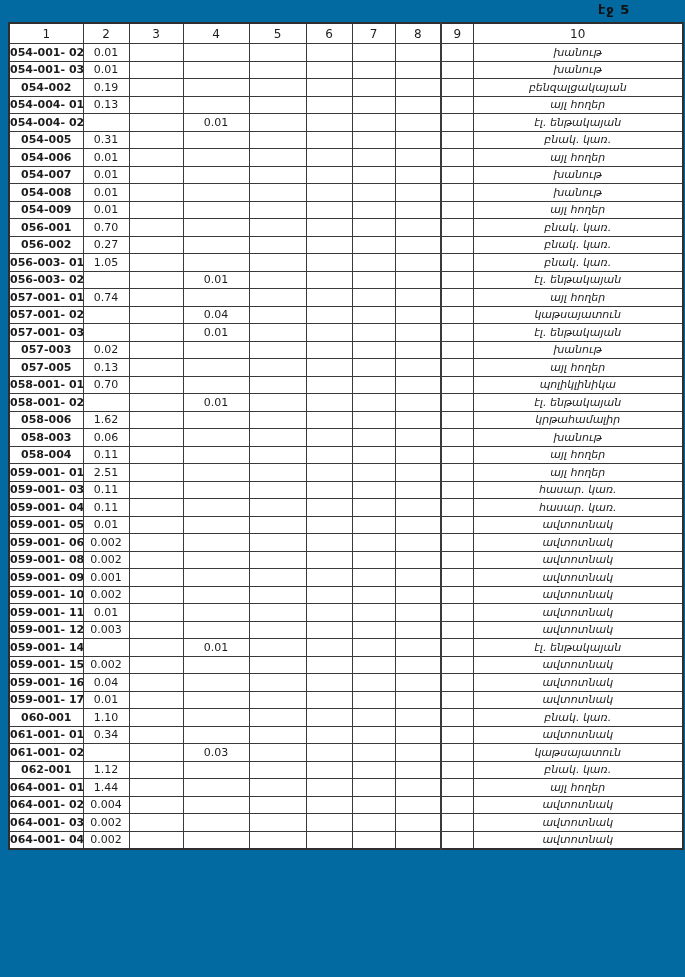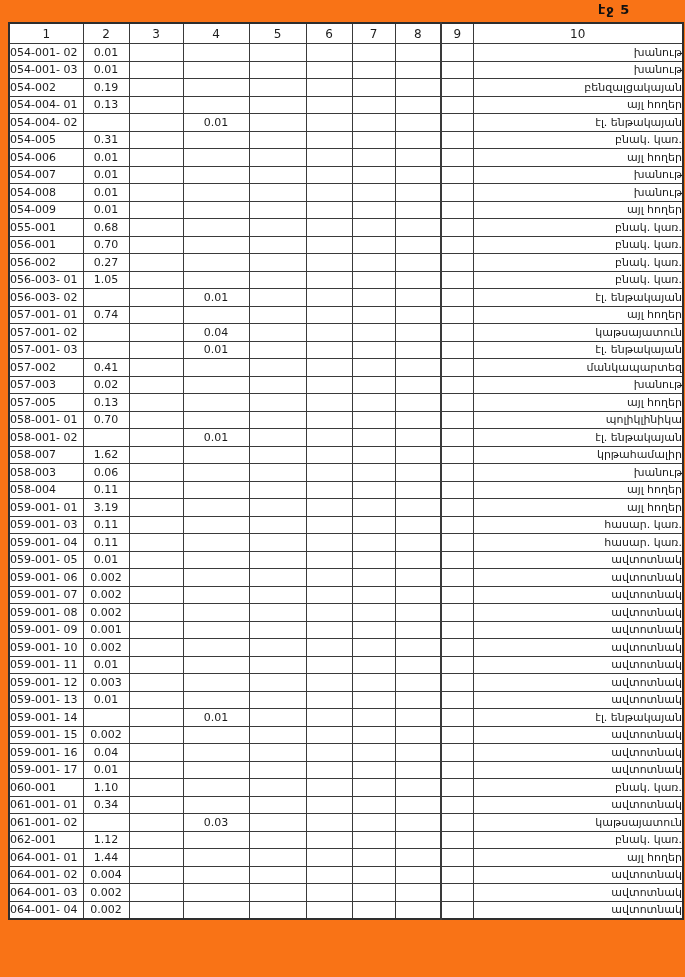--- a/index.html
+++ b/index.html
@@ -4,21 +4,21 @@
 <style>
   html, body {
     margin: 0;
     padding: 0;
     background: #ffffff;
   }
   .sheet {
     position: relative;
     width: 685px;
     height: 977px;
-    background: #f97316;
+    background: #0369a1;
     font-family: "DejaVu Sans", "Liberation Sans", sans-serif;
     color: #1c1c1c;
     overflow: hidden;
   }
   .page-label {
     position: absolute;
     top: 2px;
     left: 598px;
     font-size: 13px;
     font-weight: bold;
@@ -49,26 +49,26 @@
   table.scan-table thead th {
     height: 19px;
     font-size: 12px;
     font-weight: normal;
     text-align: center;
   }
   table.scan-table tbody td {
     height: 16.5px;
   }
   
-  td.col1  { text-align: left;  padding-left: 2px; font-size: 10.5px; }
+  td.col1  { text-align: center;  padding-left: 2px; font-size: 10.5px; font-weight: bold; }
   td.col2  { text-align: center; }
   td.col3  { text-align: center; }
   td.col4  { text-align: center; }
   td.col5, td.col6, td.col7, td.col8, td.col9 { text-align: center; }
-  td.col10 { text-align: right; padding-left: 3px; }
+  td.col10 { text-align: center; padding-left: 3px; font-style: italic; }
   
   table.scan-table th:nth-child(9),
   table.scan-table td.col9 {
     border-left-width: 2px;
   }
 </style>
 </head>
 <body>
 
 <div class="sheet">
@@ -216,32 +216,20 @@
           <td class="col3"></td>
           <td class="col4"></td>
           <td class="col5"></td>
           <td class="col6"></td>
           <td class="col7"></td>
           <td class="col8"></td>
           <td class="col9"></td>
           <td class="col10">այլ հողեր</td>
         </tr>
         <tr>
-          <td class="col1">055-001</td>
-          <td class="col2">0.68</td>
-          <td class="col3"></td>
-          <td class="col4"></td>
-          <td class="col5"></td>
-          <td class="col6"></td>
-          <td class="col7"></td>
-          <td class="col8"></td>
-          <td class="col9"></td>
-          <td class="col10">բնակ. կառ.</td>
-        </tr>
-        <tr>
           <td class="col1">056-001</td>
           <td class="col2">0.70</td>
           <td class="col3"></td>
           <td class="col4"></td>
           <td class="col5"></td>
           <td class="col6"></td>
           <td class="col7"></td>
           <td class="col8"></td>
           <td class="col9"></td>
           <td class="col10">բնակ. կառ.</td>
@@ -312,32 +300,20 @@
           <td class="col3"></td>
           <td class="col4">0.01</td>
           <td class="col5"></td>
           <td class="col6"></td>
           <td class="col7"></td>
           <td class="col8"></td>
           <td class="col9"></td>
           <td class="col10">էլ. ենթակայան</td>
         </tr>
         <tr>
-          <td class="col1">057-002</td>
-          <td class="col2">0.41</td>
-          <td class="col3"></td>
-          <td class="col4"></td>
-          <td class="col5"></td>
-          <td class="col6"></td>
-          <td class="col7"></td>
-          <td class="col8"></td>
-          <td class="col9"></td>
-          <td class="col10">մանկապարտեզ</td>
-        </tr>
-        <tr>
           <td class="col1">057-003</td>
           <td class="col2">0.02</td>
           <td class="col3"></td>
           <td class="col4"></td>
           <td class="col5"></td>
           <td class="col6"></td>
           <td class="col7"></td>
           <td class="col8"></td>
           <td class="col9"></td>
           <td class="col10">խանութ</td>
@@ -372,21 +348,21 @@
           <td class="col3"></td>
           <td class="col4">0.01</td>
           <td class="col5"></td>
           <td class="col6"></td>
           <td class="col7"></td>
           <td class="col8"></td>
           <td class="col9"></td>
           <td class="col10">էլ. ենթակայան</td>
         </tr>
         <tr>
-          <td class="col1">058-007</td>
+          <td class="col1">058-006</td>
           <td class="col2">1.62</td>
           <td class="col3"></td>
           <td class="col4"></td>
           <td class="col5"></td>
           <td class="col6"></td>
           <td class="col7"></td>
           <td class="col8"></td>
           <td class="col9"></td>
           <td class="col10">կրթահամալիր</td>
         </tr>
@@ -409,21 +385,21 @@
           <td class="col4"></td>
           <td class="col5"></td>
           <td class="col6"></td>
           <td class="col7"></td>
           <td class="col8"></td>
           <td class="col9"></td>
           <td class="col10">այլ հողեր</td>
         </tr>
         <tr>
           <td class="col1">059-001- 01</td>
-          <td class="col2">3.19</td>
+          <td class="col2">2.51</td>
           <td class="col3"></td>
           <td class="col4"></td>
           <td class="col5"></td>
           <td class="col6"></td>
           <td class="col7"></td>
           <td class="col8"></td>
           <td class="col9"></td>
           <td class="col10">այլ հողեր</td>
         </tr>
         <tr>
@@ -468,32 +444,20 @@
           <td class="col3"></td>
           <td class="col4"></td>
           <td class="col5"></td>
           <td class="col6"></td>
           <td class="col7"></td>
           <td class="col8"></td>
           <td class="col9"></td>
           <td class="col10">ավտոտնակ</td>
         </tr>
         <tr>
-          <td class="col1">059-001- 07</td>
-          <td class="col2">0.002</td>
-          <td class="col3"></td>
-          <td class="col4"></td>
-          <td class="col5"></td>
-          <td class="col6"></td>
-          <td class="col7"></td>
-          <td class="col8"></td>
-          <td class="col9"></td>
-          <td class="col10">ավտոտնակ</td>
-        </tr>
-        <tr>
           <td class="col1">059-001- 08</td>
           <td class="col2">0.002</td>
           <td class="col3"></td>
           <td class="col4"></td>
           <td class="col5"></td>
           <td class="col6"></td>
           <td class="col7"></td>
           <td class="col8"></td>
           <td class="col9"></td>
           <td class="col10">ավտոտնակ</td>
@@ -530,32 +494,20 @@
           <td class="col5"></td>
           <td class="col6"></td>
           <td class="col7"></td>
           <td class="col8"></td>
           <td class="col9"></td>
           <td class="col10">ավտոտնակ</td>
         </tr>
         <tr>
           <td class="col1">059-001- 12</td>
           <td class="col2">0.003</td>
-          <td class="col3"></td>
-          <td class="col4"></td>
-          <td class="col5"></td>
-          <td class="col6"></td>
-          <td class="col7"></td>
-          <td class="col8"></td>
-          <td class="col9"></td>
-          <td class="col10">ավտոտնակ</td>
-        </tr>
-        <tr>
-          <td class="col1">059-001- 13</td>
-          <td class="col2">0.01</td>
           <td class="col3"></td>
           <td class="col4"></td>
           <td class="col5"></td>
           <td class="col6"></td>
           <td class="col7"></td>
           <td class="col8"></td>
           <td class="col9"></td>
           <td class="col10">ավտոտնակ</td>
         </tr>
         <tr>

